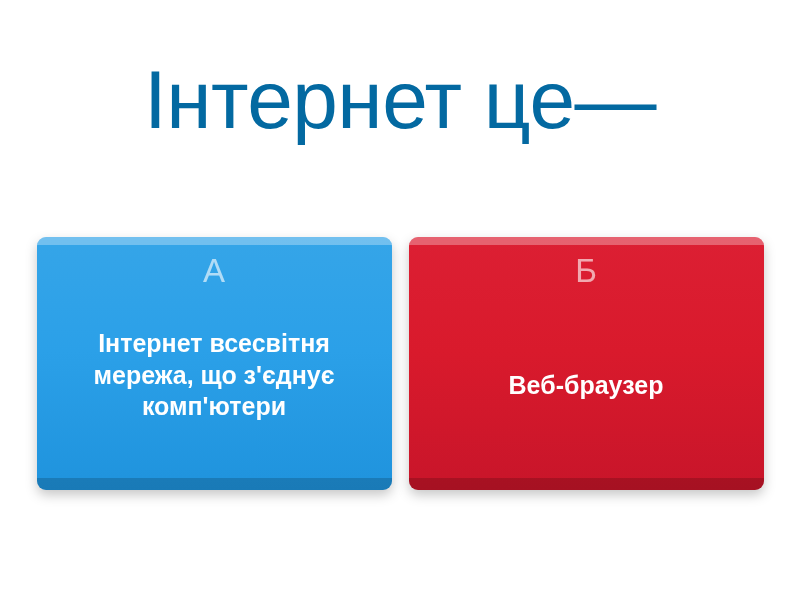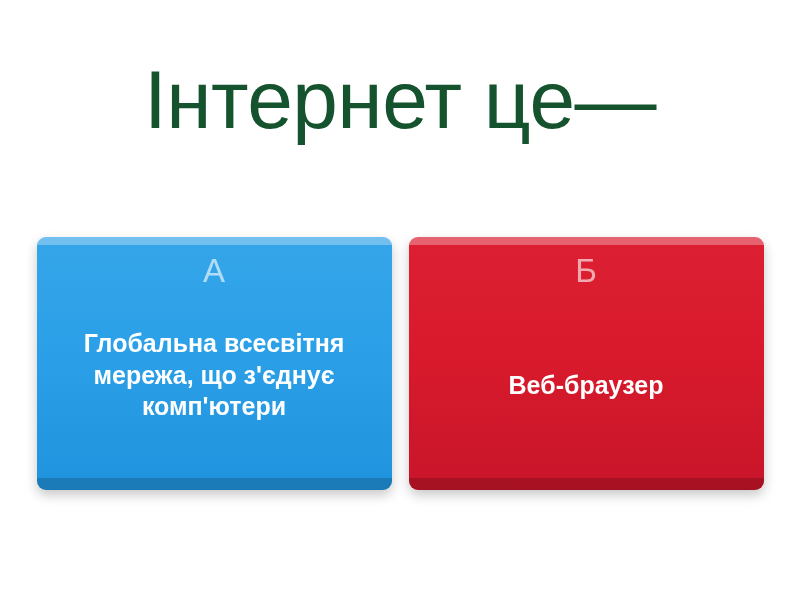--- a/index.html
+++ b/index.html
@@ -32,21 +32,21 @@
     align-items: center;
     justify-content: center;
     box-sizing: border-box;
     padding: 0 40px;
   }
   .question-title {
     font-family: "Liberation Sans", sans-serif;
     font-size: 82px;
     font-weight: 400;
     line-height: 1.05;
-    color: #14532d;
+    color: #0369a1;
     letter-spacing: -0.5px;
     text-align: right;
     white-space: nowrap;
   }
 
   
   .answers-row {
     width: 100%;
     height: 300px;
     display: flex;
@@ -143,21 +143,21 @@
 
   <div class="question-wrap">
     <div class="question-title">Інтернет це—</div>
   </div>
 
   <div class="answers-row">
 
     <div class="answer-card blue">
       <div class="answer-letter">А</div>
       <div class="answer-text-wrap">
-        <div class="answer-text">Глобальна всесвітня мережа, що з'єднує комп'ютери</div>
+        <div class="answer-text">Інтернет всесвітня мережа, що з'єднує комп'ютери</div>
       </div>
     </div>
 
     <div class="answer-card red">
       <div class="answer-letter">Б</div>
       <div class="answer-text-wrap">
         <div class="answer-text">Веб-браузер</div>
       </div>
     </div>
 

